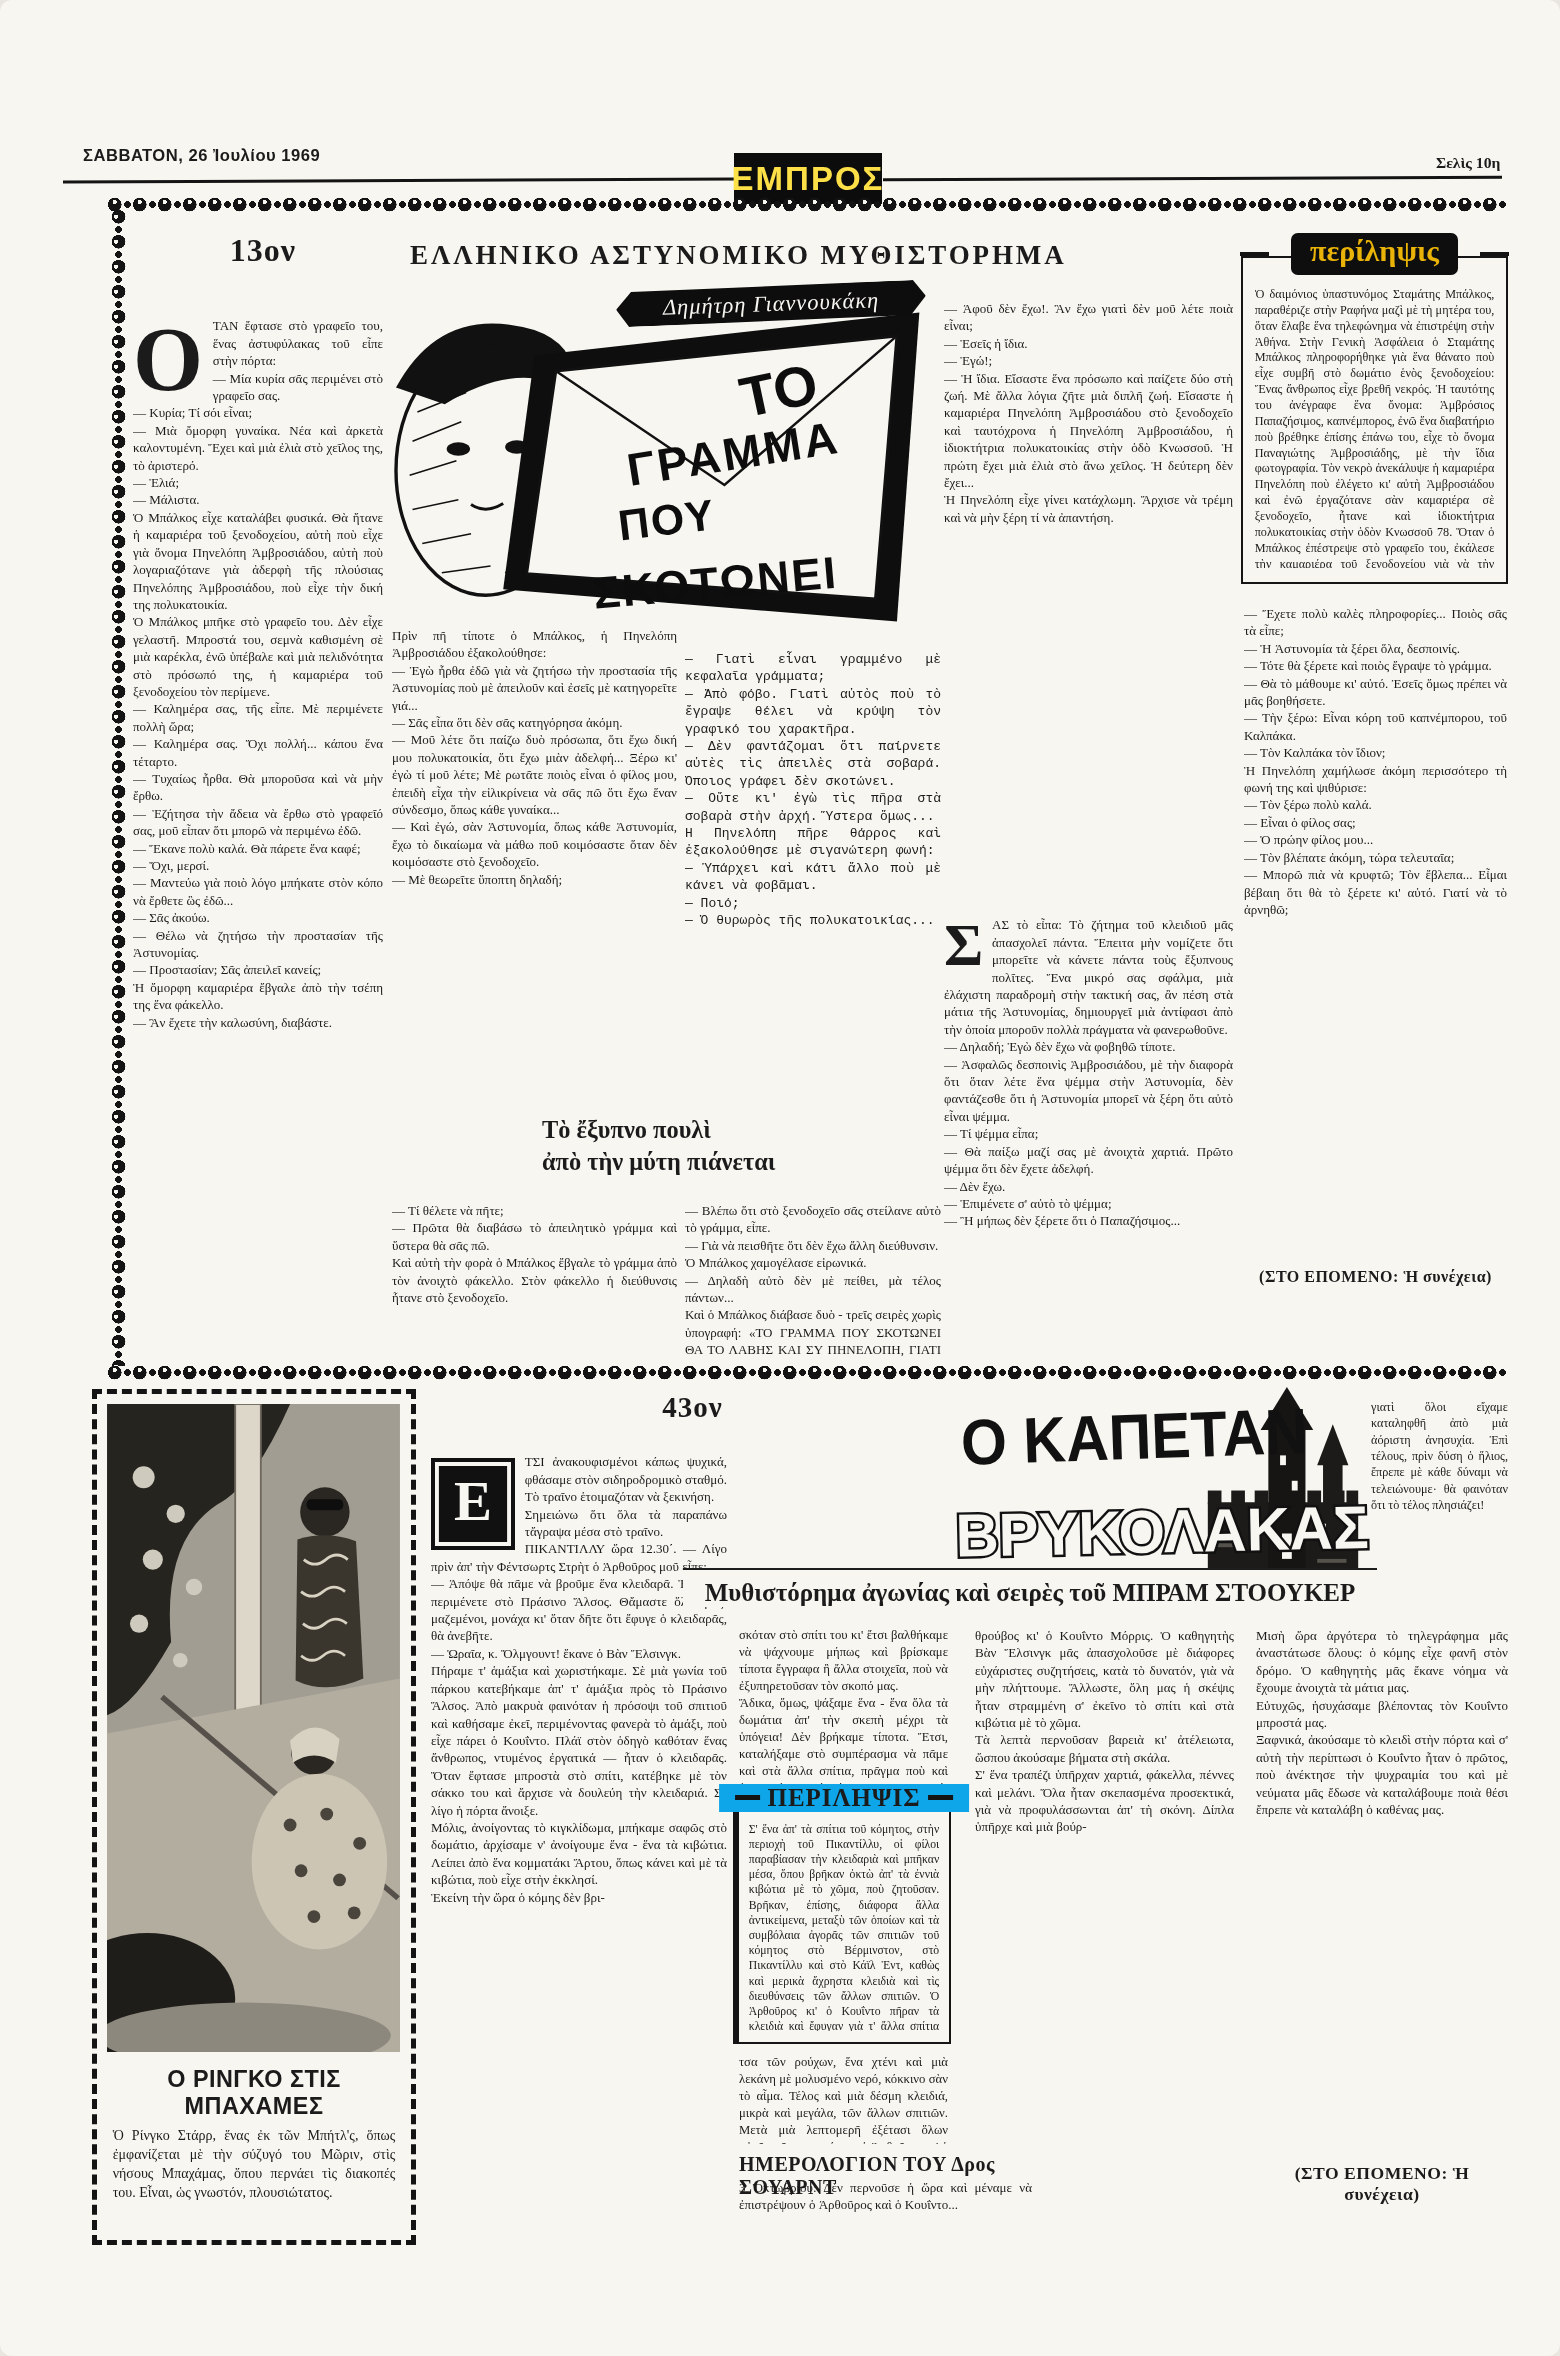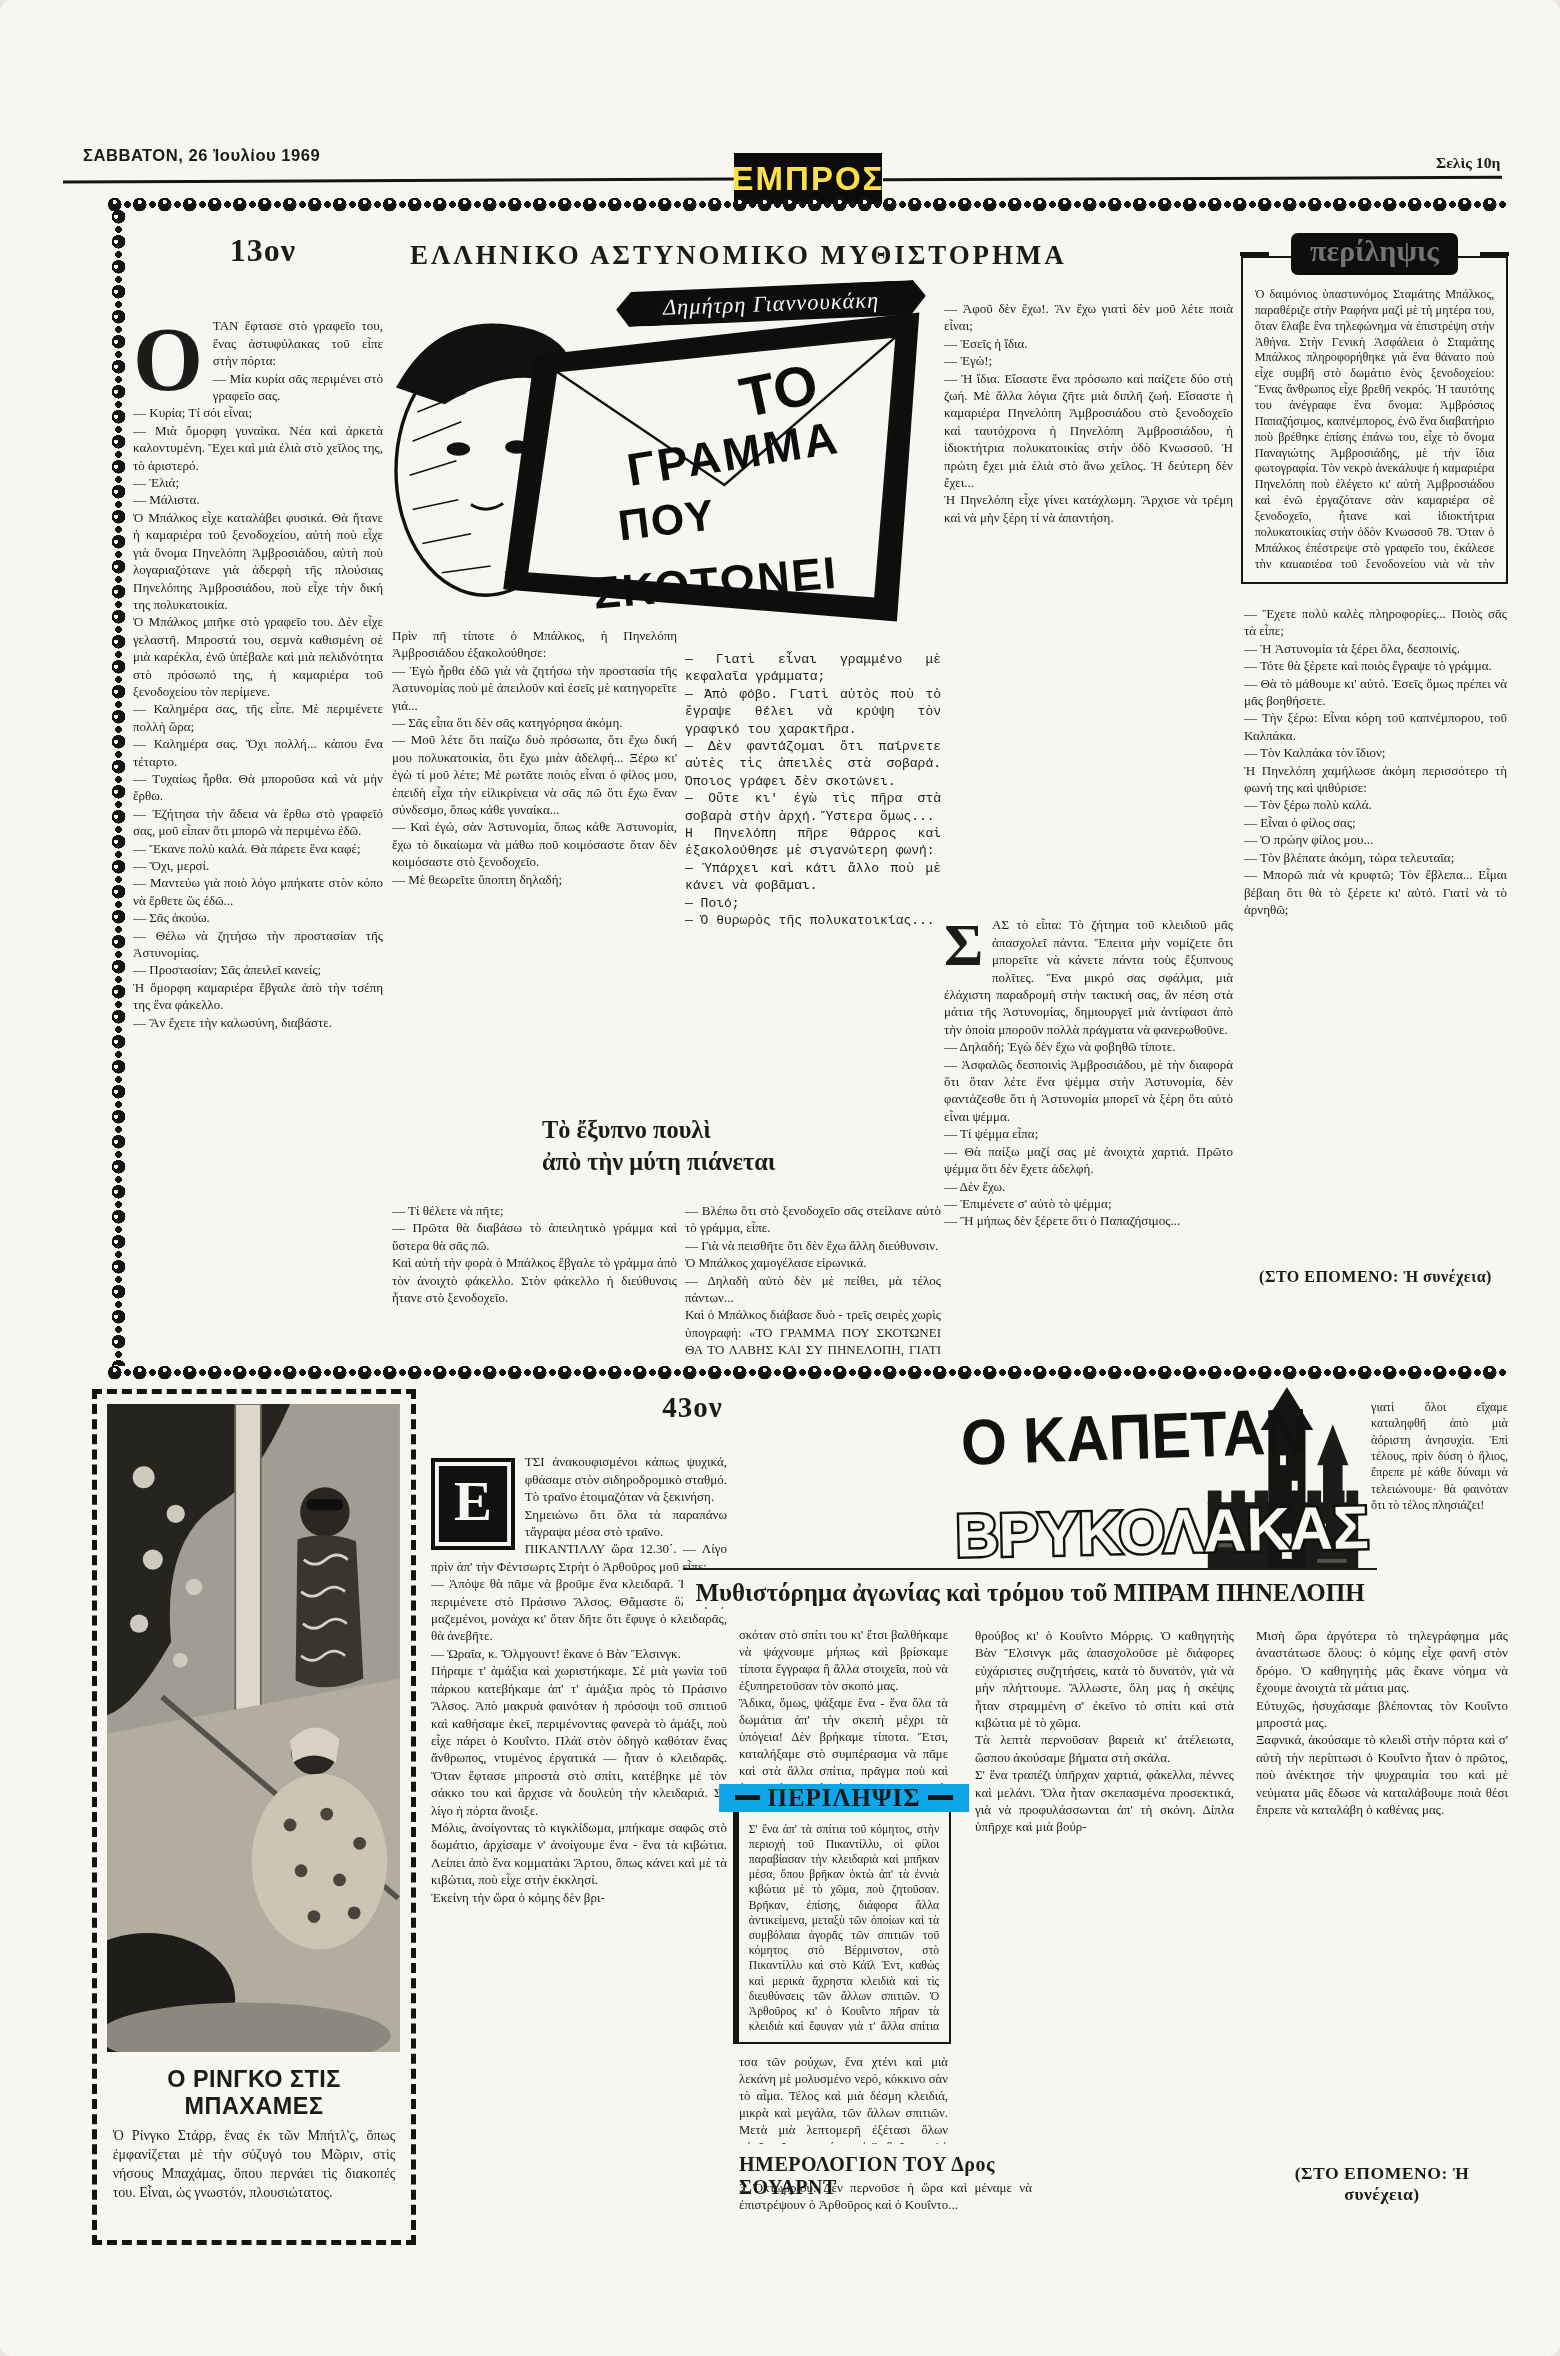--- a/index.html
+++ b/index.html
@@ -29,21 +29,21 @@
           font-style:italic;font-size:22.4px;letter-spacing:1px;transform:rotate(-2deg);
           clip-path:polygon(0 52%,5% 6%,96% 0,100% 44%,95% 94%,4% 100%);}
   .cap1{float:left;font-weight:900;font-size:90px;line-height:.78;margin:7.8px 9.8px 0 0;}
   .capS{float:left;font-weight:900;font-size:60px;line-height:.8;margin:4.9px 8.8px 0 0;}
   .capE{float:left;width:76px;height:84px;background:#111;border:4.9px solid #111;
         box-shadow:inset 0 0 0 3.9px #f7f6f1;color:#f7f6f1;text-align:center;
         font-weight:700;font-size:57px;line-height:80px;margin:4.9px 9.8px 2.9px 0;}
   .subhead{font-weight:700;font-size:24.4px;line-height:1.3;white-space:pre-line;background:#f7f6f1;}
   .sumframe{border:2.9px solid #151515;background:#f7f6f1;}
   .sum1head{position:absolute;top:-25px;left:50%;transform:translateX(-50%);background:#0e0e0e;
-            color:#737373;padding:1px 19.5px 6.8px;font-weight:700;font-size:30px;border-radius:6.8px;white-space:nowrap;text-align:center;}
+            color:#eab308;padding:1px 19.5px 6.8px;font-weight:700;font-size:30px;border-radius:6.8px;white-space:nowrap;text-align:center;}
   .sumline{position:absolute;top:-5.9px;height:3.9px;background:#141414;width:29px;}
   .sum2frame{border:2.9px solid #151515;border-left-width:6.8px;background:#f7f6f1;}
   .sum2head{position:absolute;top:-18.5px;left:50%;transform:translateX(-50%);background:#0ea5e9;
             padding:0 7.8px;font-weight:700;font-size:25px;letter-spacing:1px;white-space:nowrap;}
   .sum2head::before,.sum2head::after{content:"";display:inline-block;width:25px;height:4.9px;background:#141414;
             vertical-align:middle;margin:0 7.8px 3.9px;}
   .nextlbl{font-weight:700;font-size:16px;text-align:center;letter-spacing:0.5px;}
   .photoframe{border:5.9px dashed #141414;background:#f7f6f1;padding:9.8px;box-sizing:border-box;}
   .phototitle{font-family:"Liberation Sans",sans-serif;font-weight:700;font-size:23.4px;text-align:center;
               letter-spacing:0.5px;margin:9.8px 0 7.8px;}
@@ -278,21 +278,21 @@
   </div>
   <div class="abs" style="left:952px;top:1383px;width:425px;height:203px;">
     <svg width="425" height="203" viewBox="0 0 436 208">
       <g font-family="Liberation Sans, sans-serif" font-weight="900">
         <text x="10" y="84" font-size="66" fill="#111" transform="rotate(-2 10 84)" textLength="356" lengthAdjust="spacingAndGlyphs">Ο ΚΑΠΕΤΑΝ</text>
         <text x="4" y="178" font-size="62" fill="#f7f6f1" stroke="#111" stroke-width="5" paint-order="stroke" transform="rotate(-1.2 4 178)" textLength="424" lengthAdjust="spacingAndGlyphs">ΒΡΥΚΟΛΑΚΑΣ</text>
       </g>
     </svg>
   </div>
 
-  <div class="abs sub2" style="left:683px;top:1568px;width:694px;">Μυθιστόρημα ἀγωνίας καὶ τρόμου τοῦ ΜΠΡΑΜ ΠΗΝΕΛΟΠΗ</div>
+  <div class="abs sub2" style="left:683px;top:1568px;width:694px;">Μυθιστόρημα ἀγωνίας καὶ σειρὲς τοῦ ΜΠΡΑΜ ΣΤΟΟΥΚΕΡ</div>
 
   <div class="abs bt" style="left:739px;top:1627px;width:209px;height:164px;font-size:12.7px;">σκόταν στὸ σπίτι του κι' ἔτσι βαλθήκαμε νὰ ψάχνουμε μήπως καὶ βρίσκαμε τίποτα ἔγγραφα ἢ ἄλλα στοιχεῖα, ποὺ νὰ ἐξυπηρετοῦσαν τὸν σκοπό μας.
 Ἄδικα, ὅμως, ψάξαμε ἕνα - ἕνα ὅλα τὰ δωμάτια ἀπ' τὴν σκεπὴ μέχρι τὰ ὑπόγεια! Δὲν βρήκαμε τίποτα. Ἔτσι, καταλήξαμε στὸ συμπέρασμα νὰ πᾶμε καὶ στὰ ἄλλα σπίτια, πρᾶγμα ποὺ καὶ ἀποφασίσαμε νὰ κάνουμε. Πραγματικά, βρήκαμε ἐκεῖ διάφορα ἀντικείμενα τακτοποιημένα μὲ τάξι πάνω σ' ἕνα τραπέζι. Κατ' ἀρχὴν ὑπῆρχε ἕνα πακέτο χειρόγραφα μὲ τὰ συμβόλαια ἀπ' τὴν ἀγορὰ τῶν σπιτιῶν τοῦ κόμητος στὸ Βέρμινστον, τὸ Πικαντίλλυ καὶ τὸ Κάϊλ Ἐντ. Ὑπῆρχαν, ἐπίσης, πολλὲς σημειώσεις...</div>
   <div class="abs sum2frame" style="left:733px;top:1800px;width:218px;height:244px;padding:19.5px 9.8px 7.8px;box-sizing:border-box;">
     <div class="sum2head">ΠΕΡΙΛΗΨΙΣ</div>
     <div class="bt-sm" style="height:209px;font-size:11.7px;">Σ' ἕνα ἀπ' τὰ σπίτια τοῦ κόμητος, στὴν περιοχὴ τοῦ Πικαντίλλυ, οἱ φίλοι παραβίασαν τὴν κλειδαριὰ καὶ μπῆκαν μέσα, ὅπου βρῆκαν ὀκτὼ ἀπ' τὰ ἐννιὰ κιβώτια μὲ τὸ χῶμα, ποὺ ζητοῦσαν. Βρῆκαν, ἐπίσης, διάφορα ἄλλα ἀντικείμενα, μεταξὺ τῶν ὁποίων καὶ τὰ συμβόλαια ἀγορᾶς τῶν σπιτιῶν τοῦ κόμητος στὸ Βέρμινστον, στὸ Πικαντίλλυ καὶ στὸ Κάϊλ Ἐντ, καθὼς καὶ μερικὰ ἄχρηστα κλειδιὰ καὶ τὶς διευθύνσεις τῶν ἄλλων σπιτιῶν. Ὁ Ἀρθοῦρος κι' ὁ Κουΐντο πῆραν τὰ κλειδιὰ καὶ ἔφυγαν γιὰ τ' ἄλλα σπίτια τοῦ κόμητος.</div>
   </div>
   <div class="abs bt" style="left:739px;top:2054px;width:209px;height:90px;font-size:12.7px;">τσα τῶν ρούχων, ἕνα χτένι καὶ μιὰ λεκάνη μὲ μολυσμένο νερό, κόκκινο σὰν τὸ αἷμα. Τέλος καὶ μιὰ δέσμη κλειδιά, μικρὰ καὶ μεγάλα, τῶν ἄλλων σπιτιῶν. Μετὰ μιὰ λεπτομερῆ ἐξέτασι ὅλων αὐτῶν τῶν πραγμάτων, ὁ Ἀρθοῦρος κι' ὁ Κουΐντο σημειώσανε τὶς ἀκριβεῖς διευθύνσεις τῶν σπιτιῶν τοῦ κόμητος, πήρανε καὶ τὰ κλειδιὰ καὶ φύγανε. Οἱ ὑπόλοιποι μείναμε περιμένοντας τὸν γυρισμὸ αὐτῶν ἢ τοῦ κόμητος.</div>
   <div class="abs diaryhead" style="left:739px;top:2153px;width:293px;">ΗΜΕΡΟΛΟΓΙΟΝ ΤΟΥ Δρος ΣΟΥΑΡΝΤ</div>
   <div class="abs bt" style="left:739px;top:2179px;width:293px;height:55px;">3 Ὀκτωβρίου: Δὲν περνοῦσε ἡ ὥρα καὶ μέναμε νὰ ἐπιστρέψουν ὁ Ἀρθοῦρος καὶ ὁ Κουΐντο...</div>

